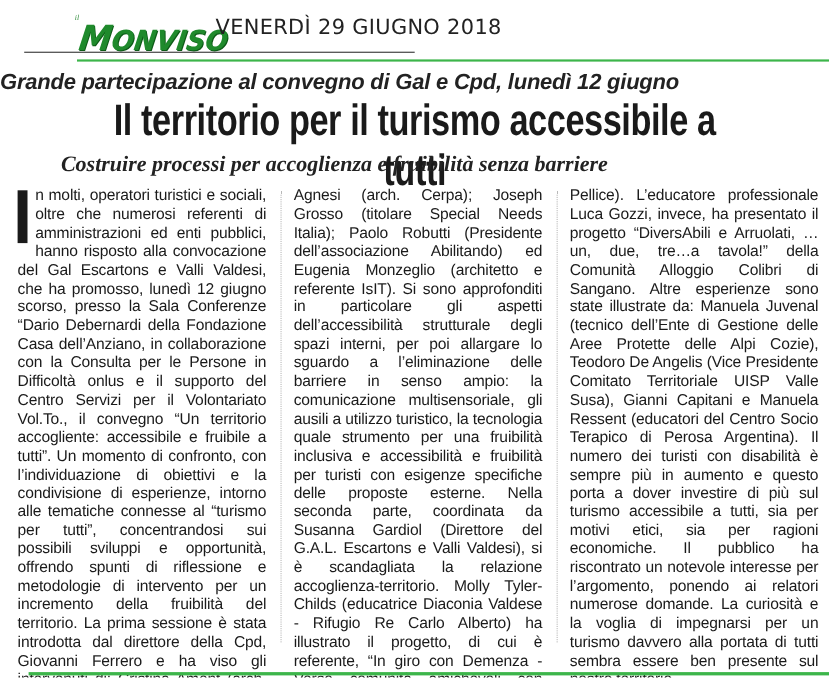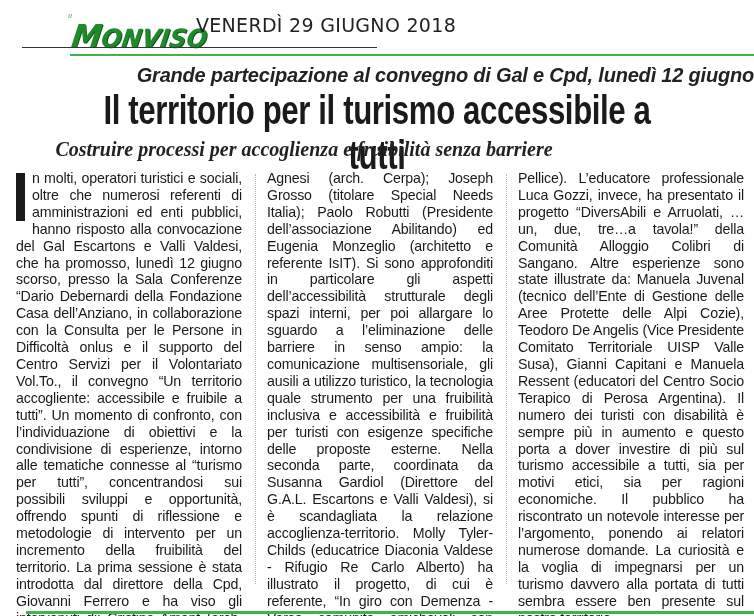--- a/index.html
+++ b/index.html
@@ -5,21 +5,21 @@
   html, body { margin: 0; padding: 0; background: #ffffff; }
   body { width: 754px; height: 616px; position: relative; overflow: hidden; color: #1a1a1a; }
   .masthead { position: absolute; left: 0; top: 0; width: 754px; height: 60px; text-decoration: underline; }
   .logo { position: absolute; left: 68px; top: 8px; width: 80px; height: 40px; }
   .logo-small { position: absolute; left: 0px; top: 4px; font: italic 7px "Liberation Serif", serif; color: #2e8b3a; }
   .logo-word { position: absolute; left: 4px; top: 10px; font: italic 900 24px "DejaVu Sans", sans-serif; color: #1f8a2c; letter-spacing: 0px; transform: skewX(-8deg) scaleY(1.05); text-shadow: 1px 1px 0 #0d5a17; }
   .logo-word .big { font-size: 30px; }
   .date { position: absolute; left: 196px; top: 14px; font: 19px "DejaVu Sans", sans-serif; color: #222; letter-spacing: 0.3px; font-variant: small-caps; }
   .rule-dark { position: absolute; left: 22px; top: 47px; width: 355px; height: 1px; background: #333; }
   .rule-green-top { position: absolute; left: 70px; top: 54px; width: 684px; height: 2px; background: #3cb54a; }
-  .kicker { position: absolute; left: 0; top: 64px; width: 754px; text-align: right; font: italic bold 20px "Liberation Sans", sans-serif; color: #222; letter-spacing: -0.2px; }
+  .kicker { position: absolute; left: 0; top: 64px; width: 754px; text-align: left; font: italic bold 20px "Liberation Sans", sans-serif; color: #222; letter-spacing: -0.2px; }
   .headline { position: absolute; left: 0; top: 88px; width: 754px; text-align: center; font: bold 40px "Liberation Sans", sans-serif; color: #1a1a1a; transform: scaleX(0.78); transform-origin: center; letter-spacing: -0.5px; }
   .subhead { position: absolute; left: 0; top: 138px; width: 608px; text-align: center; font: italic bold 20px "Liberation Serif", serif; color: #222; }
   .columns { position: absolute; left: 16px; top: 170px; width: 730px; height: 420px; }
   .col { position: absolute; top: 0; width: 226px; font: 14.2px/16.9px "Liberation Sans", sans-serif; text-align: justify; color: #1a1a1a; letter-spacing: -0.15px; hyphens: manual; }
   .col1 { left: 0; }
   .col2 { left: 251px; }
   .col3 { left: 502px; width: 226px; }
   .sep { position: absolute; top: 4px; width: 0; height: 410px; border-left: 1px dotted #b8b8b8; }
   .sep1 { left: 239px; }
   .sep2 { left: 490px; }

